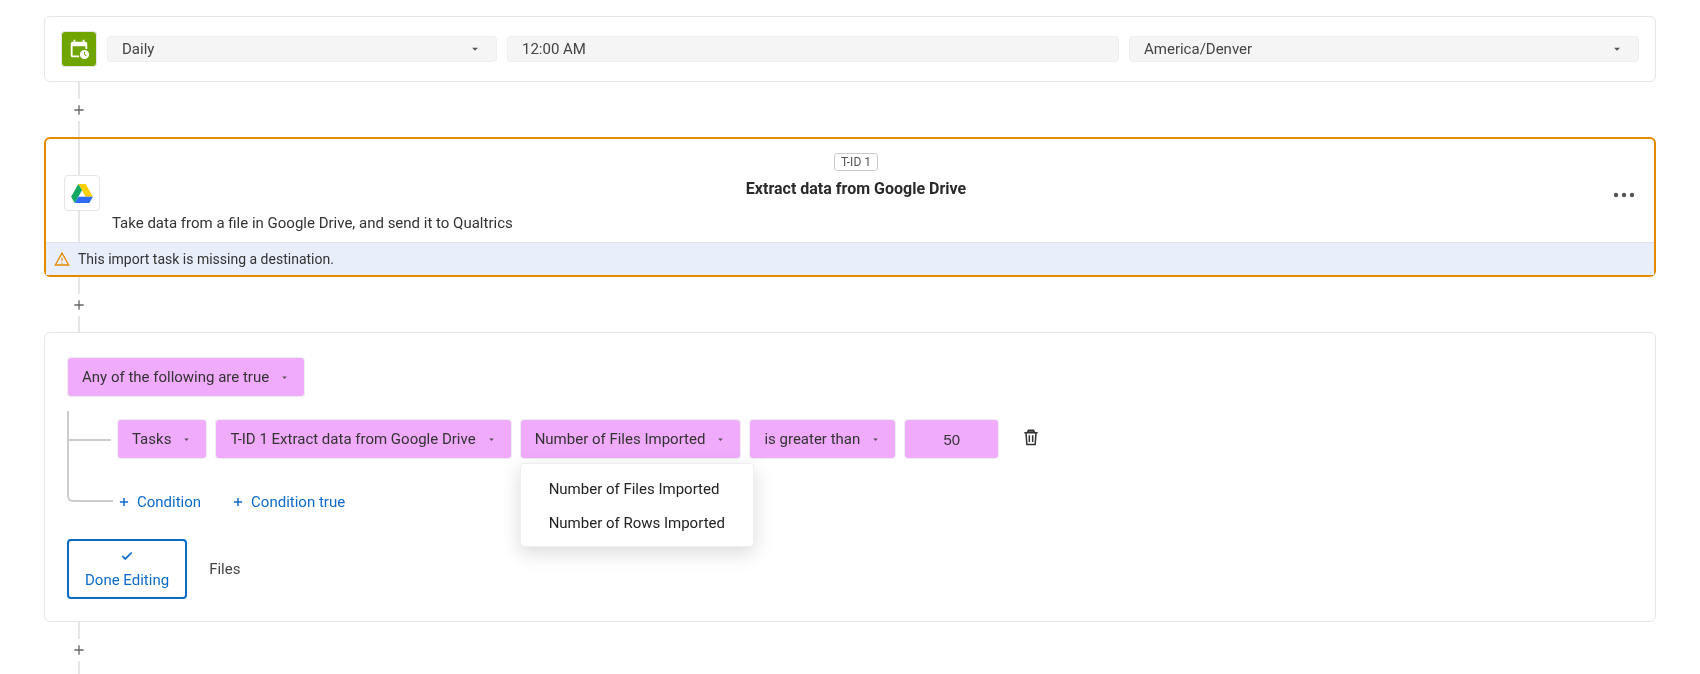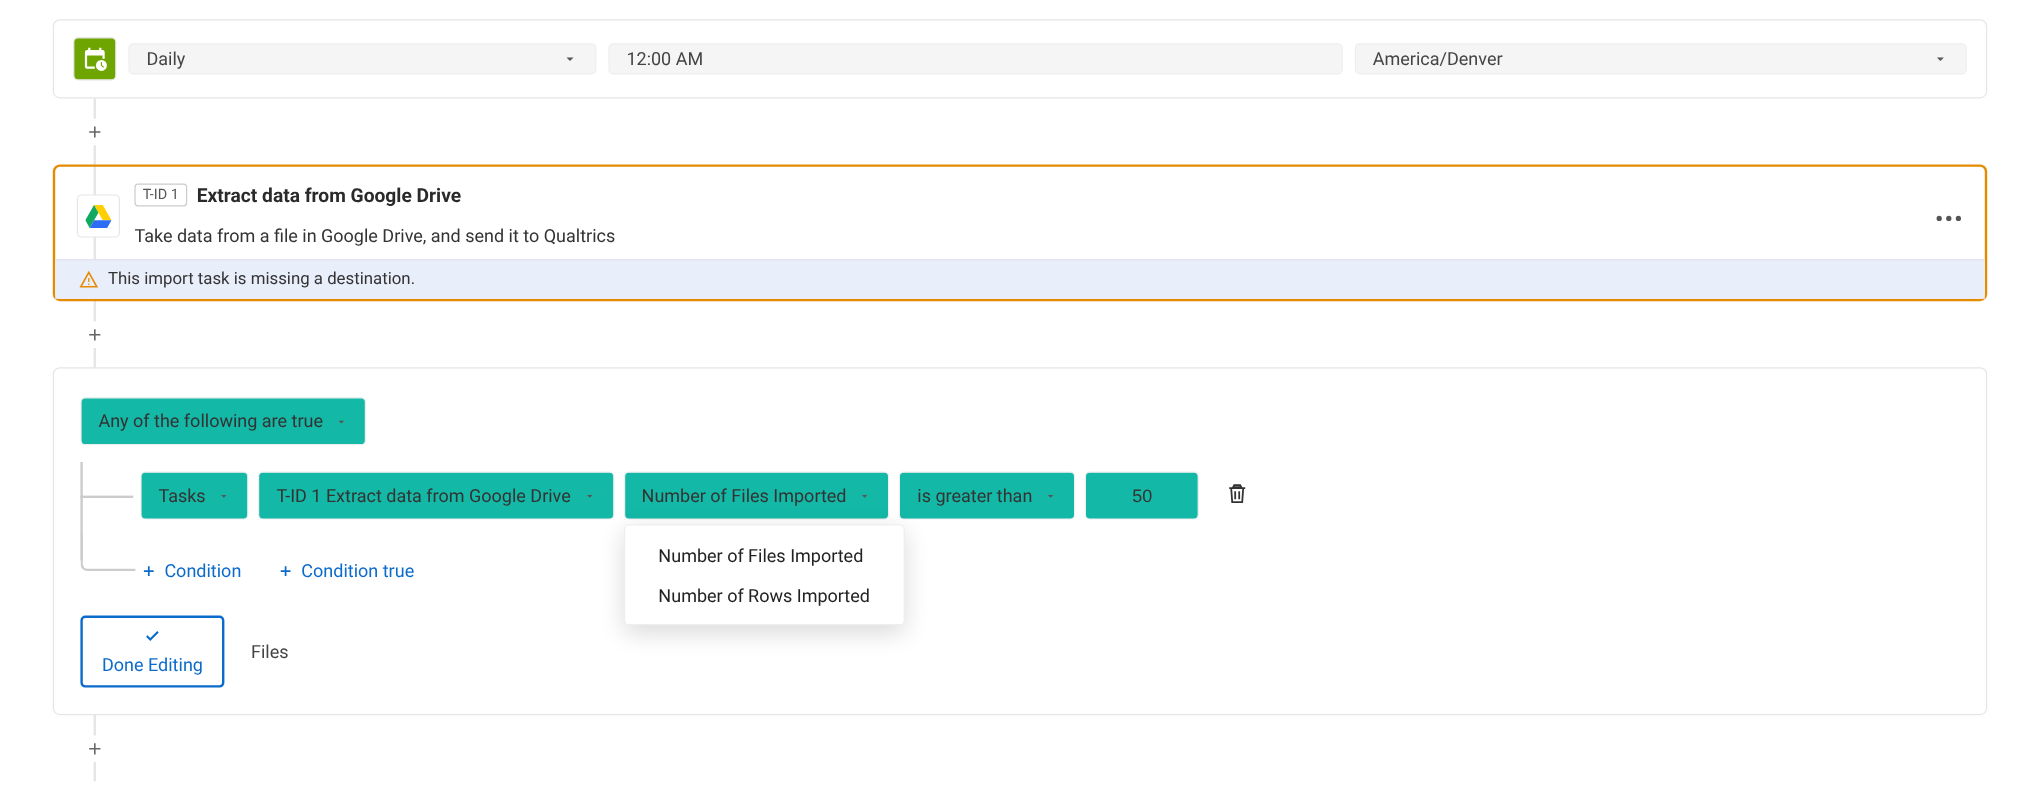--- a/index.html
+++ b/index.html
@@ -92,51 +92,51 @@
   .gdrive-icon {
     width: 36px; height: 36px;
     border: 1px solid #e6e6e6;
     border-radius: 4px;
     background: #fff;
     display: flex; align-items: center; justify-content: center;
     flex: 0 0 36px;
   }
   .gdrive-icon svg { width: 22px; height: 20px; }
   .task-text { flex: 1; }
-  .task-title-row { display: flex; gap: 8px; }
+  .task-title-row { display: flex; align-items: center; gap: 8px; flex-direction: column; }
   .task-id-chip {
     font-size: 12px;
     border: 1px solid #ccc;
     border-radius: 3px;
     padding: 1px 6px;
     color: #555;
     background: #fff;
   }
   .task-title { font-weight: 700; font-size: 16px; }
   .task-desc { color: #333; font-size: 15px; margin-top: 16px; }
   .kebab { width: 24px; color: #555; cursor: pointer; }
   .task-warning {
     display: flex;
     align-items: center;
     gap: 8px;
-    padding: 8px 20px;
+    padding: 8px 8px;
     background: #e9eefb;
     border-top: 1px solid #e0e0f0;
     font-size: 14px;
     color: #333;
   }
   .warn-icon { width: 16px; height: 16px; }
 
   
   .cond-card {
     margin-left: -36px;
     padding: 24px 22px 22px 22px;
   }
   .pill, .pill-input {
-    background: #14b8a6;
+    background: #f0abfc;
     border: 1px solid #eee;
     border-radius: 4px;
     height: 40px;
     display: inline-flex;
     align-items: center;
     padding: 0 14px;
     gap: 10px;
     color: #333;
     cursor: pointer;
     font-size: 15px;

